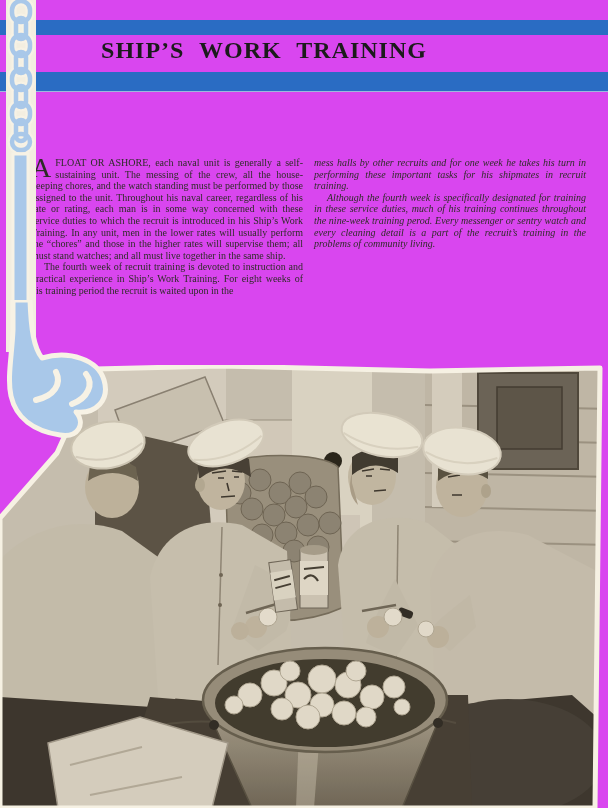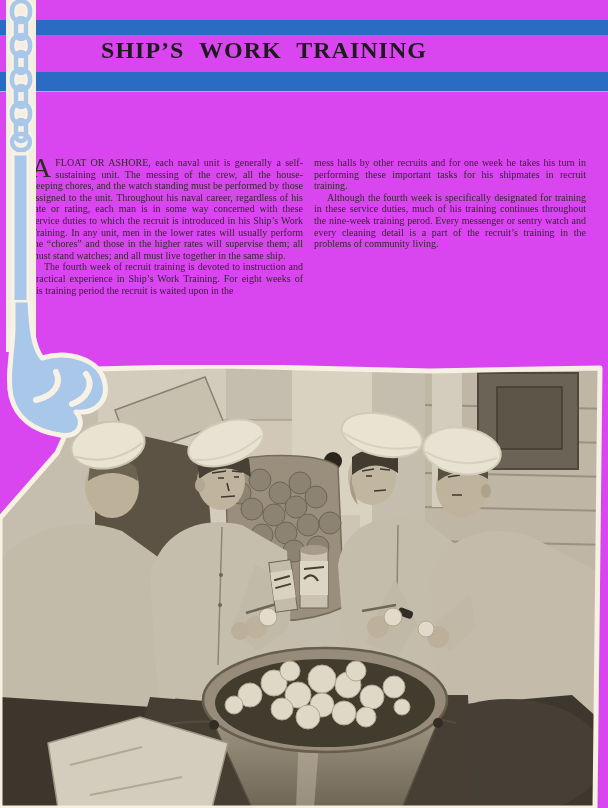--- a/index.html
+++ b/index.html
@@ -20,21 +20,21 @@
     font-size:24px;font-weight:700;color:#1b1b1b;
     letter-spacing:1px;word-spacing:8px;z-index:2;
   }
   .col{
     position:absolute;top:157px;width:272px;
     font-size:10px;line-height:11.6px;color:#2e2c27;
     text-align:justify;z-index:2;
   }
   .col p{margin:0;}
   .col-left{left:31px;}
-  .col-right{left:314px;}
+  .col-right{left:314px;font-style:italic;}
   .indent{text-indent:13px;}
   .dropcap{
     float:left;font-size:28px;line-height:22px;
     margin:0 4px 0 0;color:#2e2c27;
   }
   .chain-svg{position:absolute;left:0;top:0;z-index:5;}
   .flourish-svg{position:absolute;left:0;top:300px;z-index:6;}
   .photo-wrap{position:absolute;left:0;top:365px;width:608px;height:443px;z-index:3;}
 </style>
 </head>

